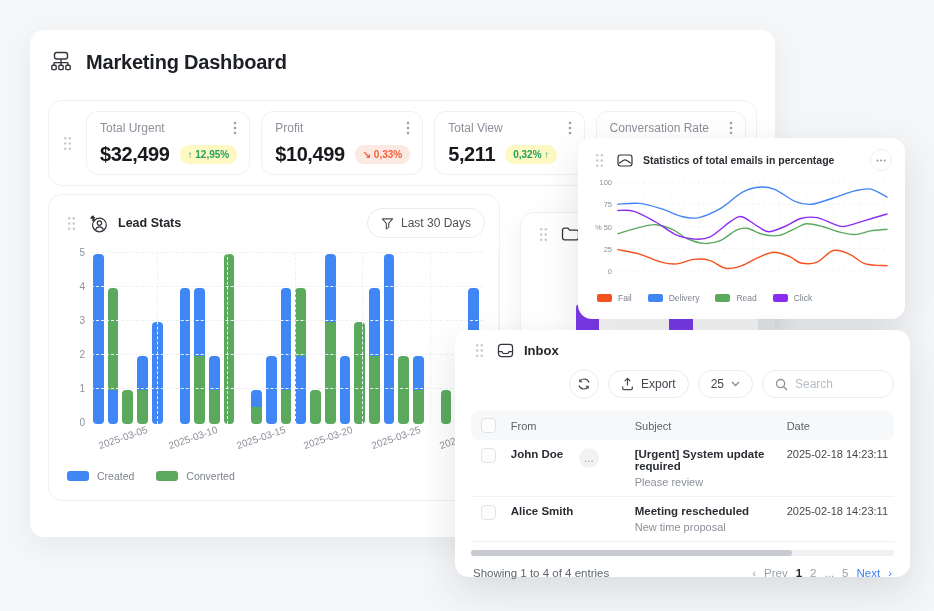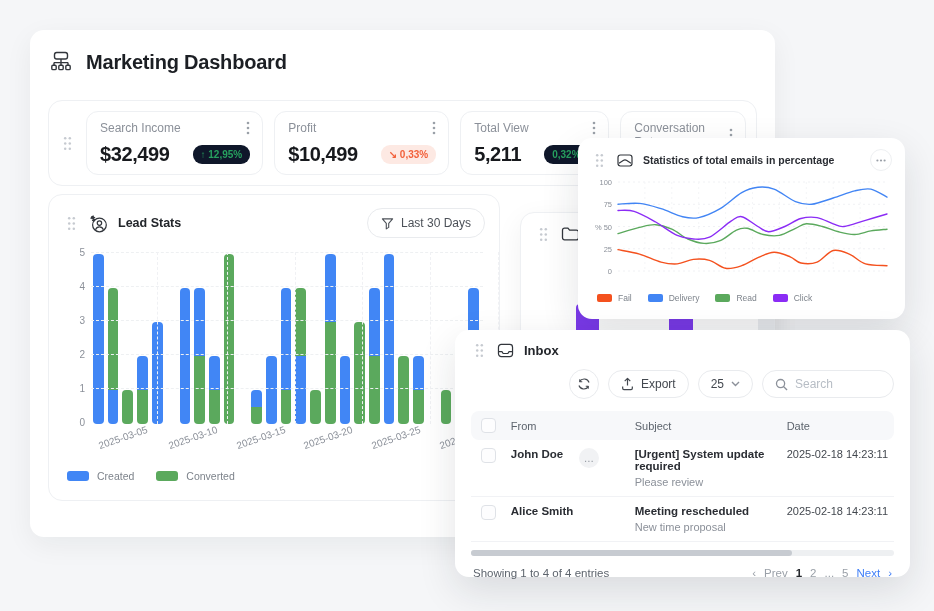--- a/index.html
+++ b/index.html
@@ -20,24 +20,24 @@
   .dash-header { display:flex; align-items:center; gap:12px; padding:20px 18px 0 18px; }
   .dash-title { font-size:20px; font-weight:600; letter-spacing:-.2px; color:#1c1f24; }
 
   
   #kpi-row { position:absolute; left:18px; top:70px; width:709px; height:86px;
              border:1px solid #eef0f3; border-radius:14px; display:flex; align-items:center; padding:10px; gap:11px; }
   .drag-handle { flex:0 0 16px; display:flex; justify-content:center; cursor:grab; }
   .kpi-card { flex:1 1 0; height:64px; border:1px solid #eef0f3; border-radius:12px; padding:9px 12px 8px 13px; display:flex; flex-direction:column; justify-content:space-between; background:#fff; }
   .kpi-top { display:flex; align-items:center; justify-content:space-between; }
   .kpi-label { font-size:12px; color:#8b9099; }
-  .kpi-bottom { display:flex; align-items:center; gap:23px; }
+  .kpi-bottom { display:flex; align-items:center; gap:10px; }
   .kpi-value { font-size:20px; font-weight:700; letter-spacing:-.4px; color:#17191d; }
   .badge { font-size:10px; font-weight:600; padding:4px 8px; border-radius:9px; white-space:nowrap; }
-  .badge.positive { background:#0f172a; color:#27a05f; }
+  .badge.positive { background:#fef9c3; color:#27a05f; }
   .badge.negative { background:#fde9e3; color:#f2603a; }
 
   
   #lead-card { position:absolute; left:18px; top:164px; width:452px; height:307px;
                border:1px solid #eef0f3; border-radius:14px; padding:13px 14px; }
   .widget-head { display:flex; align-items:center; gap:10px; }
   .widget-title { font-size:12.5px; font-weight:700; color:#23262b; }
   .pill-btn { display:flex; align-items:center; gap:7px; border:1px solid #e9ebee; border-radius:17px;
               padding:7px 13px; font-size:12px; color:#4c5158; background:#fff; cursor:pointer; }
   #lead-plot-wrap { position:relative; margin-top:14px; height:172px; margin-left:28px; margin-right:2px; }
@@ -122,21 +122,21 @@
           <circle cx="6.8" cy="2.2" r="1.25"></circle>
         <circle cx="2.2" cy="7.5" r="1.25"></circle>
           <circle cx="6.8" cy="7.5" r="1.25"></circle>
         <circle cx="2.2" cy="12.8" r="1.25"></circle>
           <circle cx="6.8" cy="12.8" r="1.25"></circle>
       </svg>
     </span>
 
     <div class="kpi-card">
       <div class="kpi-top">
-        <span class="kpi-label">Search Income</span>
+        <span class="kpi-label">Total Urgent</span>
         <span>
           <svg class="icon" width="4" height="14" viewBox="0 0 4 14" fill="#9aa0a8">
               <circle cx="2" cy="2" r="1.3"></circle>
               <circle cx="2" cy="7" r="1.3"></circle>
               <circle cx="2" cy="12" r="1.3"></circle>
             </svg>
         </span>
       </div>
       <div class="kpi-bottom">
         <span class="kpi-value">$32,499</span>

